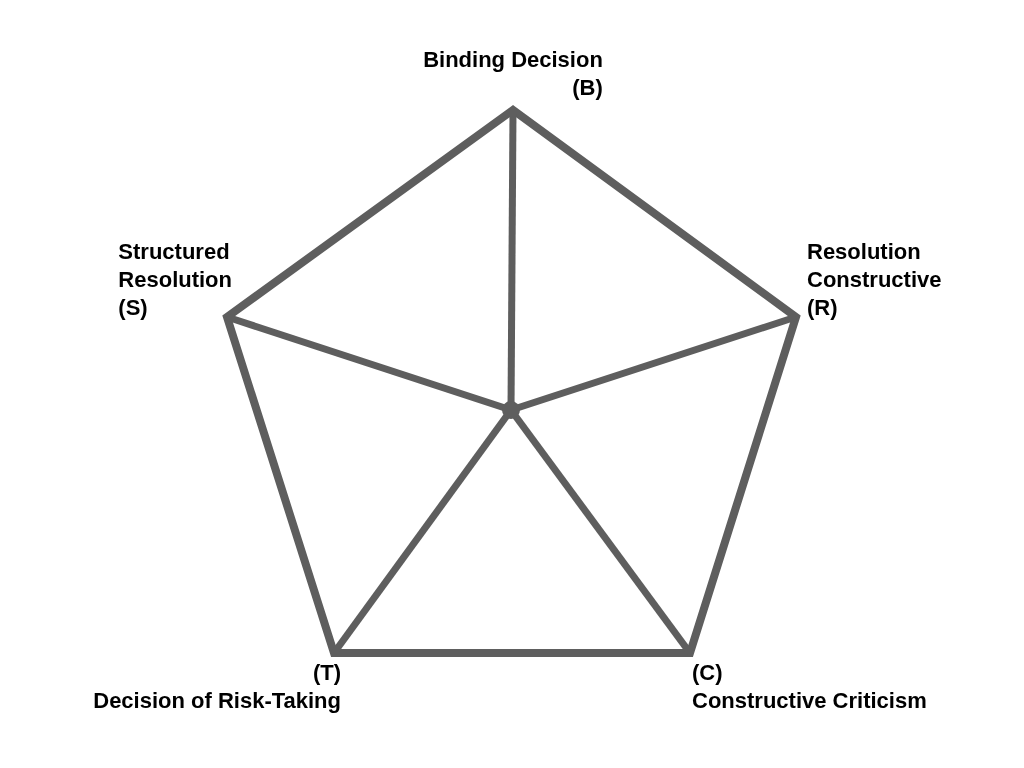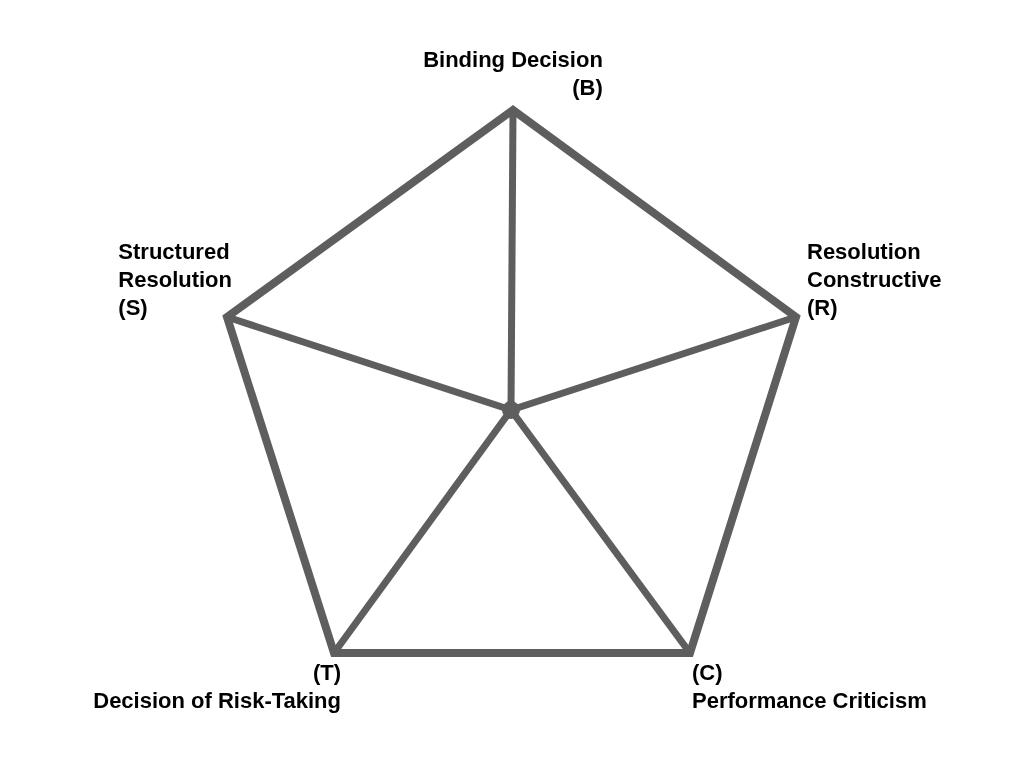--- a/index.html
+++ b/index.html
@@ -70,21 +70,21 @@
   </div>
 
   <div class="vlabel lab-right">
     <div>Resolution</div>
     <div>Constructive</div>
     <div>(R)</div>
   </div>
 
   <div class="vlabel lab-bright">
     <div>(C)</div>
-    <div>Performance Criticism</div>
+    <div>Constructive Criticism</div>
   </div>
 
   <div class="vlabel lab-bleft">
     <div>(T)</div>
     <div>Decision of Risk-Taking</div>
   </div>
 
   <div class="vlabel lab-left">
     <div>Structured</div>
     <div>Resolution</div>

